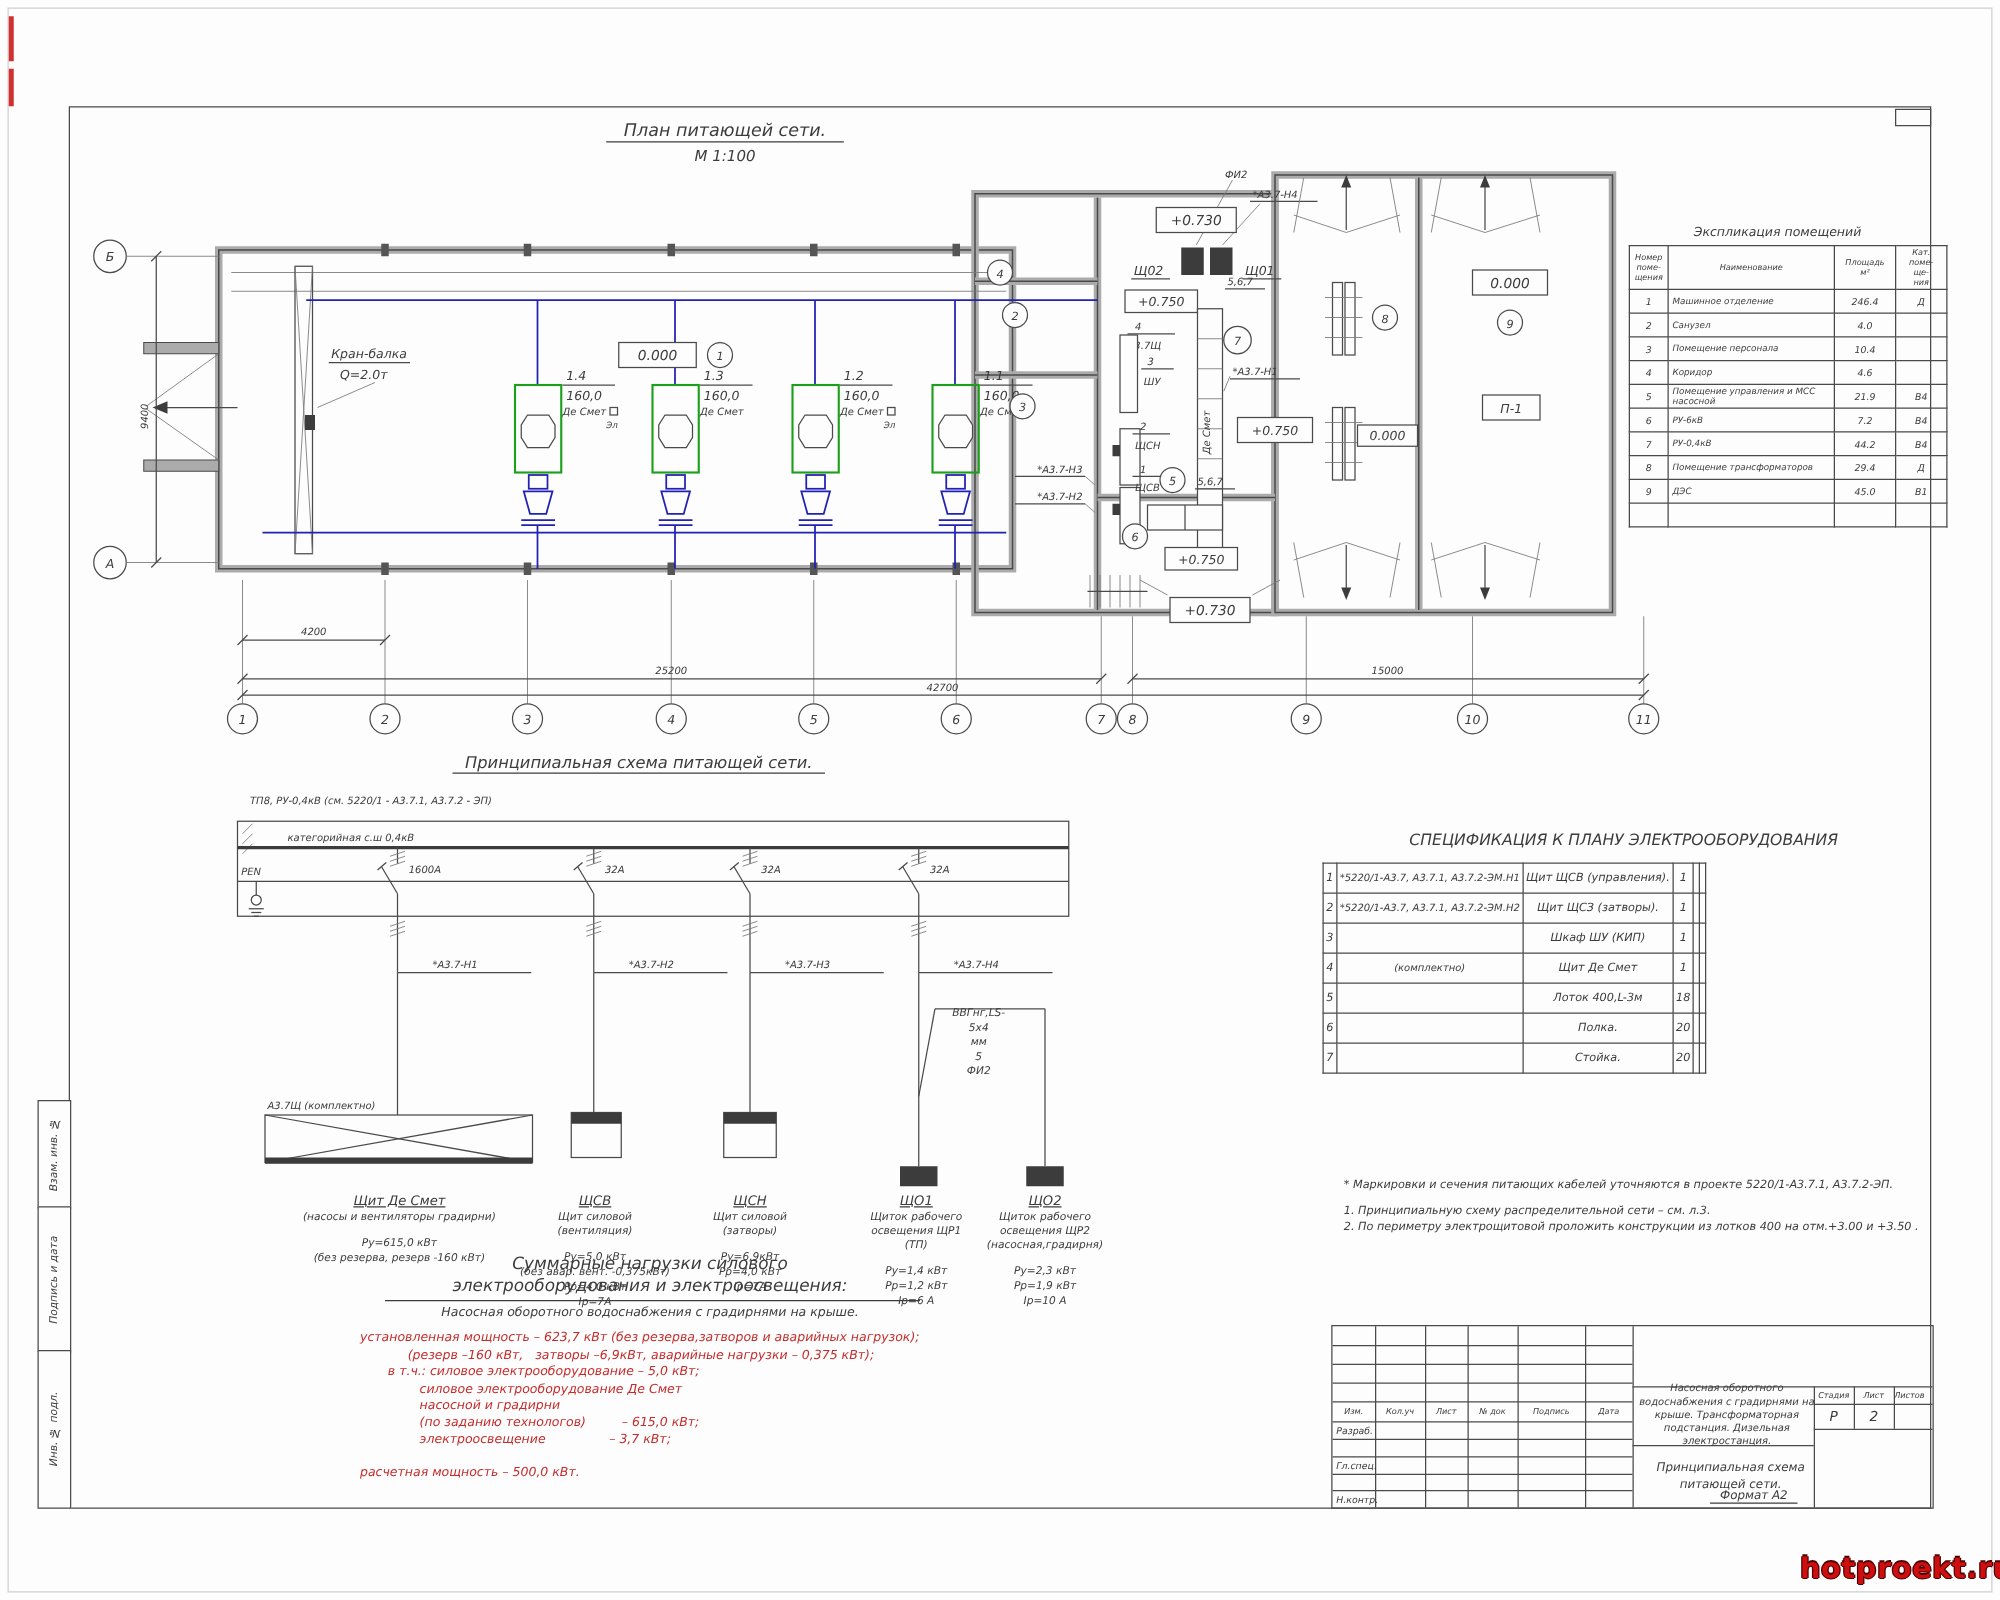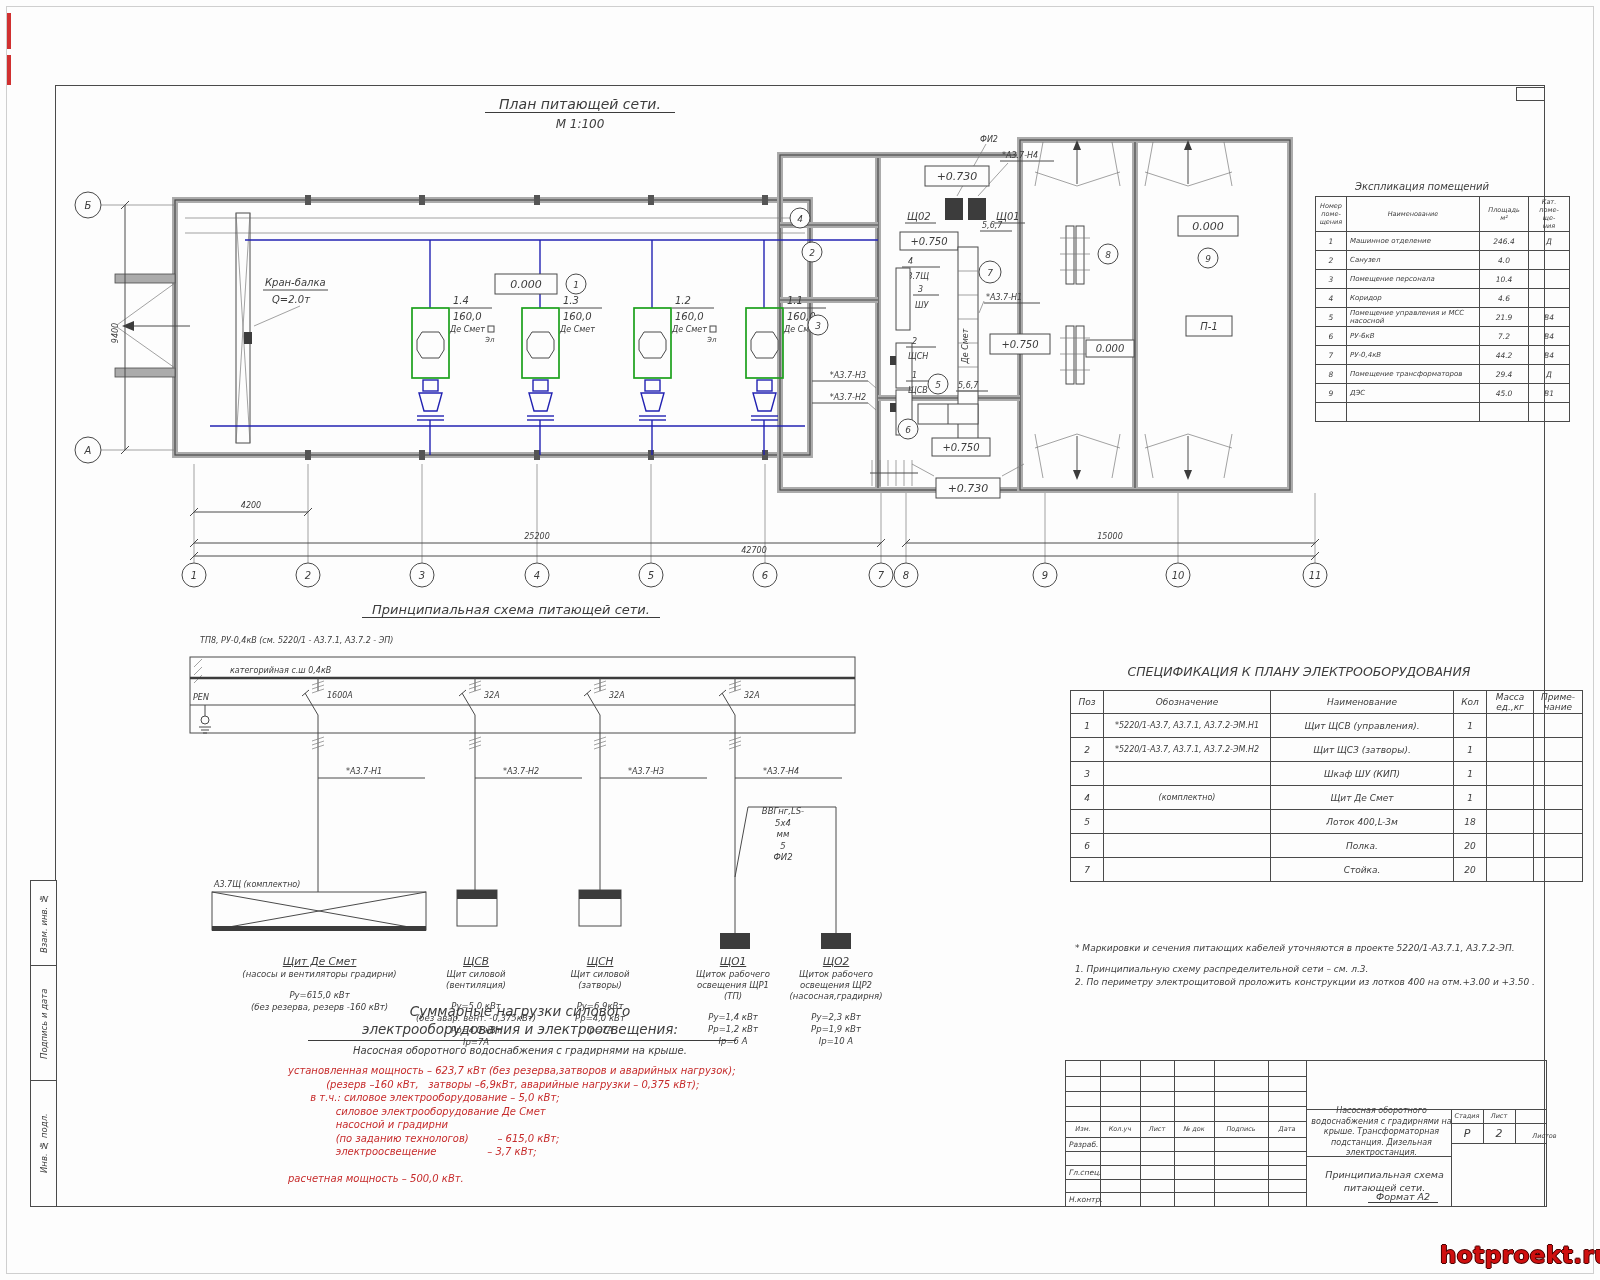--- a/index.html
+++ b/index.html
@@ -20,21 +20,21 @@
   .w6{stroke:#ababab;stroke-width:6;fill:none}
   .w1{stroke:#4a4a4a;stroke-width:1.2;fill:none}
   .ln{stroke:#4a4a4a;stroke-width:1;fill:none}
   .ln2{stroke:#3c3c3c;stroke-width:2.6;fill:none}
   .thin{stroke:#7a7a7a;stroke-width:.7;fill:none}
   .blue{stroke:#2222b2;stroke-width:1.4;fill:none}
   .green{stroke:#1ca01c;stroke-width:1.7;fill:none}
   .dark{fill:#3c3c3c}
   .wh{fill:#fdfdfd}
   
-  table{border-collapse:collapse;font-style:italic;color:#3c3c3c;margin-left:12px;}
+  table{border-collapse:collapse;font-style:italic;color:#3c3c3c;}
   .t td,.t th{border:1px solid #4a4a4a;font-weight:normal;padding:1px 2px;}
   .exp th{font-size:6.5px;white-space:pre-line;}
   .exp td{font-size:7.5px;height:16px;}
   .exp .nm{text-align:left;padding-left:3px;font-size:7px;}
   .exp .c{text-align:center;}
   .spec th{font-size:9px;white-space:pre-line;}
   .spec td{font-size:9px;height:21px;text-align:center;}
   .spec .mk{font-size:8px;}
   
   .pblock{position:absolute;text-align:center;}
@@ -651,30 +651,20 @@
 освещения ЩР2
 (насосная,градирня)</div>
     <div class="pspecs">Ру=2,3 кВт
 Рр=1,9 кВт
 Iр=10 А</div>
   </div>
 
   <div class="abs ttl" style="left:1058px;top:664px;width:482px;font-size:12.5px;">СПЕЦИФИКАЦИЯ К ПЛАНУ ЭЛЕКТРООБОРУДОВАНИЯ</div>
   <table class="t spec abs" style="left:1058px;top:690px;">
     <tbody>
-        <tr>
-      <th style="width:28px;">Поз</th>
-      <th style="width:162px;">Обозначение</th>
-      <th style="width:178px;">Наименование</th>
-      <th style="width:28px;">Кол</th>
-      <th style="width:42px;">Масса
-ед.,кг</th>
-      <th style="width:44px;">Приме-
-чание</th>
-    </tr>
     <tr>
           <td>1</td>
           <td class="mk">*5220/1-А3.7, А3.7.1, А3.7.2-ЭМ.Н1</td>
           <td>Щит ЩСВ (управления).</td>
           <td>1</td>
           <td></td>
           <td></td>
         </tr>
     <tr>
           <td>2</td>
@@ -780,21 +770,21 @@
     <div class="hl" style="left:240px;top:95px;width:145px;"></div>
     <div class="vl" style="left:385px;top:48px;height:97px;"></div>
     <div class="vl" style="left:417px;top:48px;height:34px;"></div>
     <div class="vl" style="left:449px;top:48px;height:34px;"></div>
     <div class="hl" style="left:385px;top:62px;width:95px;"></div>
     <div class="hl" style="left:385px;top:82px;width:95px;"></div>
     <div class="cell" style="left:240px;top:48px;width:145px;height:47px;font-size:8px;padding:0 3px;line-height:10.5px;">Насосная оборотного водоснабжения с градирнями на крыше. Трансформаторная подстанция. Дизельная электростанция.</div>
     <div class="cell" style="left:240px;top:95px;width:145px;height:50px;font-size:9.5px;padding:0 6px;line-height:13px;">Принципиальная схема питающей сети.</div>
     <div class="cell" style="left:385px;top:48px;width:32px;height:14px;font-size:6.5px;">Стадия</div>
     <div class="cell" style="left:417px;top:48px;width:32px;height:14px;font-size:6.5px;">Лист</div>
-    <div class="cell" style="left:463px;top:48px;width:31px;height:14px;font-size:6.5px;margin-top:20px;">Листов</div>
+    <div class="cell" style="left:446px;top:48px;width:31px;height:14px;font-size:6.5px;">Листов</div>
     <div class="cell" style="left:385px;top:62px;width:32px;height:20px;font-size:11px;">Р</div>
     <div class="cell" style="left:417px;top:62px;width:32px;height:20px;font-size:11px;">2</div>
   </div>
 
   <div class="abs" style="left:1368px;top:1191px;font-size:9.5px;border-bottom:1px solid #3c3c3c;padding:0 8px;">Формат А2</div>
 
   <div class="abs wm" style="left:1440px;top:1242px;">hotproekt.ru</div>
 
 </div>
 

